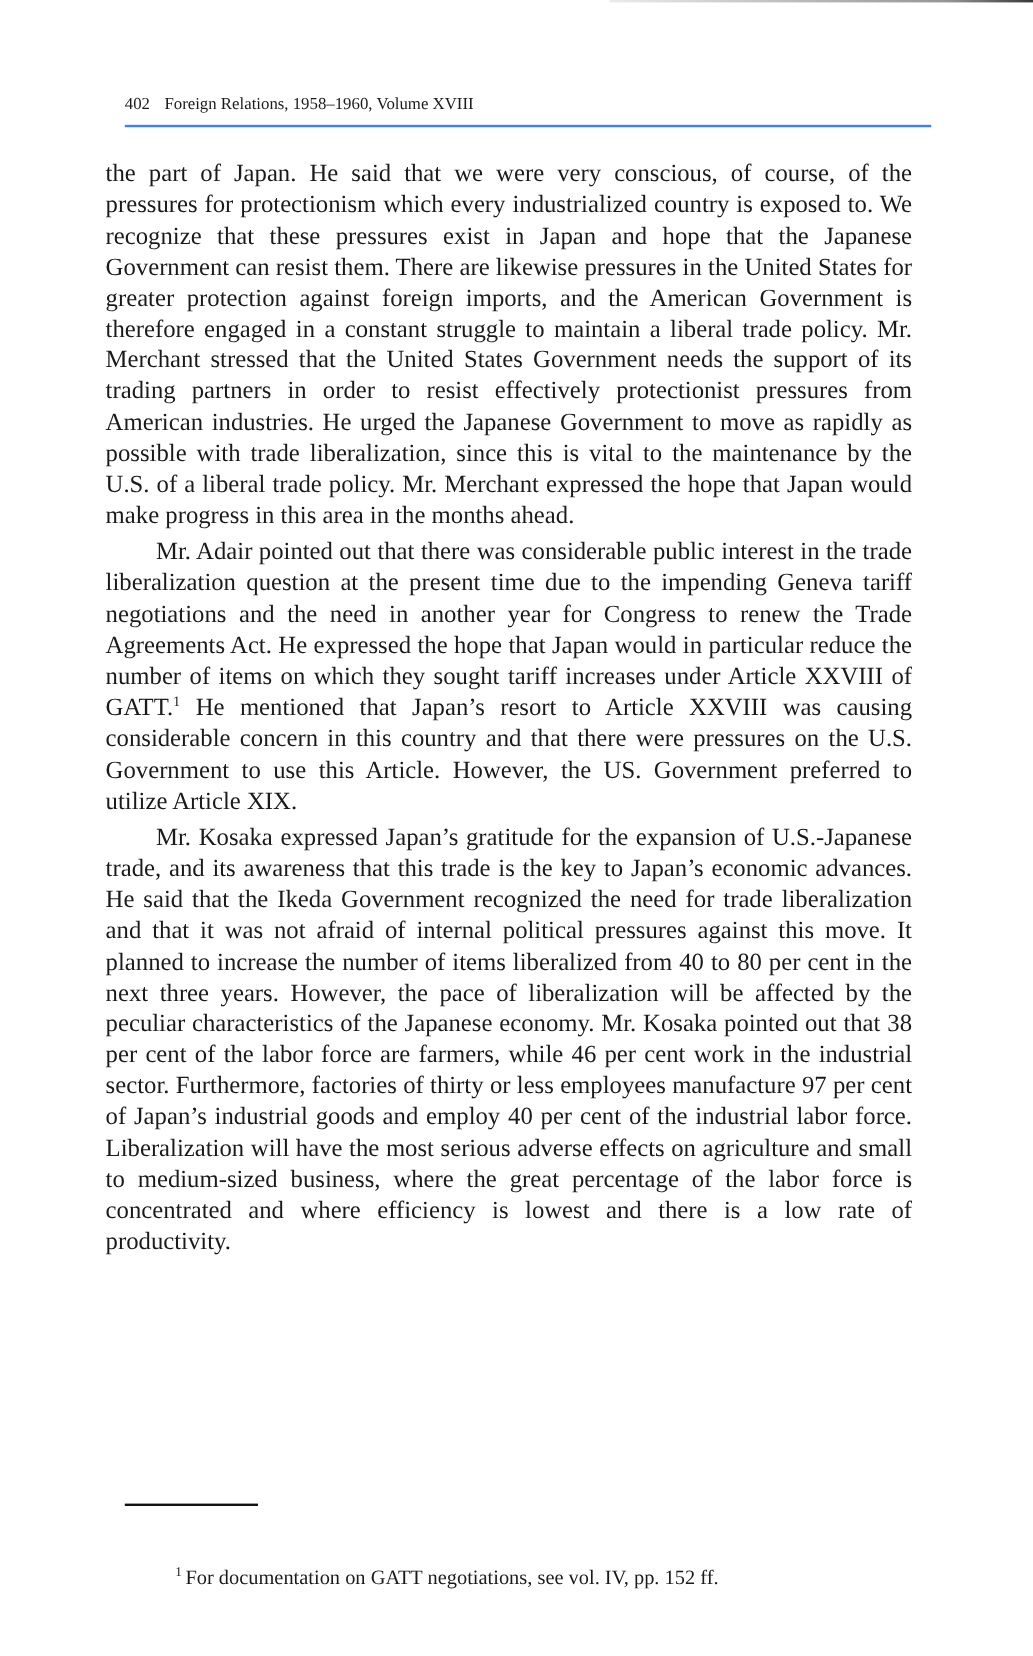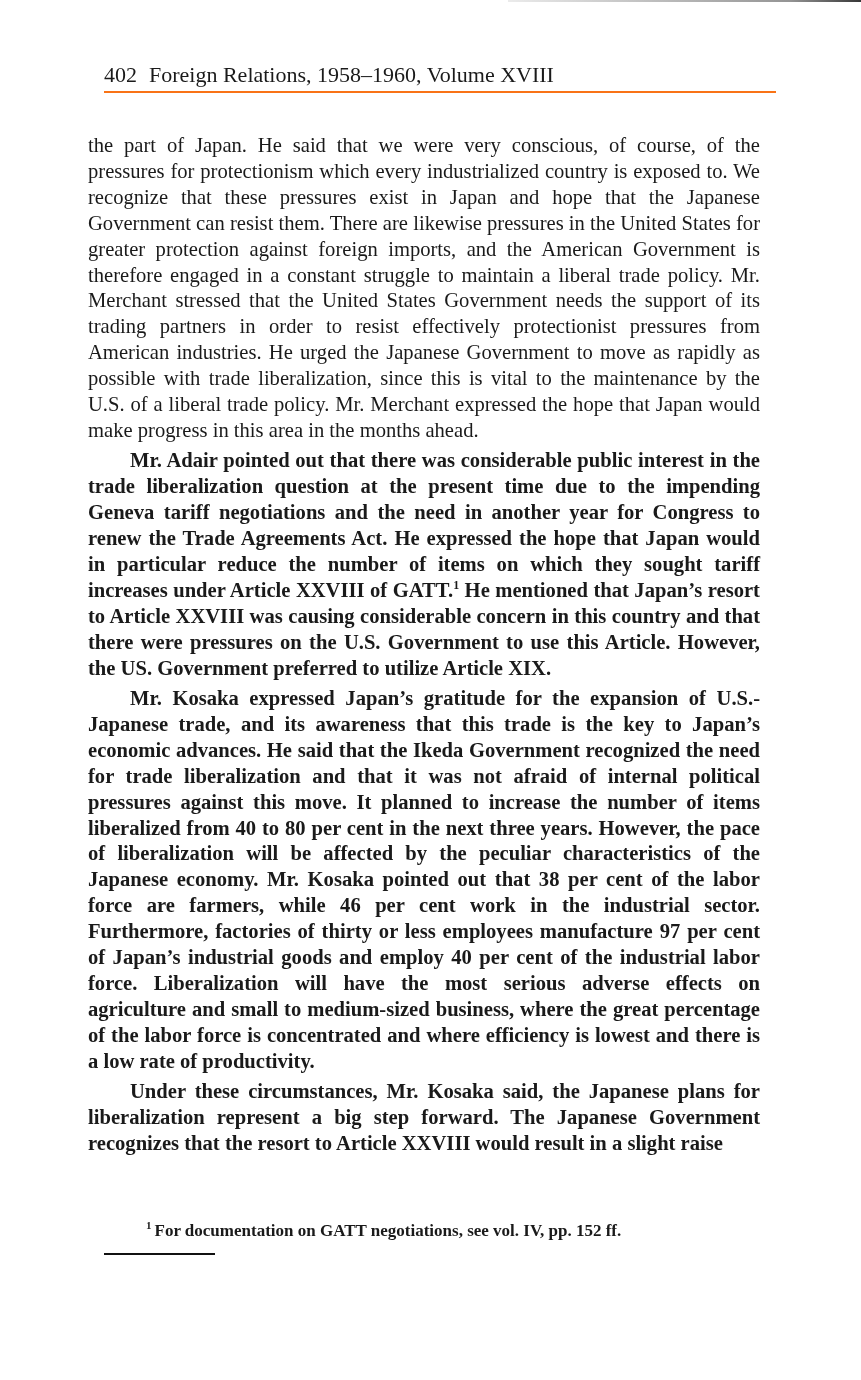--- a/index.html
+++ b/index.html
@@ -19,25 +19,25 @@
       position: absolute;
       top: 0;
       left: 508px;
       width: 353px;
       height: 2px;
       background: linear-gradient(to right, rgba(120,120,120,0.15), rgba(60,60,60,0.55) 80%, rgba(20,20,20,0.85));
     }
     .running-head {
       position: absolute;
       left: 104px;
-      top: 61px;
+      top: 74px;
       width: 672px;
       height: 30px;
-      border-bottom: 2px solid #f97316;
-      font-size: 22px;
+      border-bottom: 2px solid #3b82f6;
+      font-size: 14px;
       line-height: 28px;
       white-space: nowrap;
     }
     .running-head .page-num {
       display: inline-block;
       margin-right: 12px;
     }
     .body-text {
       position: absolute;
       left: 88px;
@@ -46,43 +46,41 @@
       font-size: 20.6px;
       line-height: 25.9px;
       text-align: justify;
       hyphens: none;
     }
     .body-text p {
       margin: 0 0 4.5px 0;
     }
     .body-text p.indent {
       text-indent: 42px;
-      font-weight: bold;
     }
     .fn-ref {
       font-size: 12px;
       vertical-align: super;
       line-height: 0;
     }
     .footnote-rule {
       position: absolute;
       left: 104px;
       top: 1253px;
       width: 111px;
       height: 2px;
       background: #111;
     }
     .footnote {
       position: absolute;
       left: 146px;
-      top: 1220px;
+      top: 1304px;
       font-size: 17px;
       line-height: 22px;
       white-space: nowrap;
-      font-weight: bold;
     }
     .footnote sup {
       font-size: 11px;
       vertical-align: super;
       line-height: 0;
       margin-right: 3px;
     }
   </style>
 </head>
 <body>
@@ -90,20 +88,19 @@
 <div class="scan-edge"></div>
 
 <div class="running-head">
   <span class="page-num">402</span><span>Foreign Relations, 1958–1960, Volume XVIII</span>
 </div>
 
 <div class="body-text">
   <p><span>the part of Japan. He said that we were very conscious, of course, of the pressures for protectionism which every industrialized country is exposed to. We recognize that these pressures exist in Japan and hope that the Japanese Government can resist them. There are likewise pressures in the United States for greater protection against foreign imports, and the American Government is therefore engaged in a constant struggle to maintain a liberal trade policy. Mr. Merchant stressed that the United States Government needs the support of its trading partners in order to resist effectively protectionist pressures from American industries. He urged the Japanese Government to move as rapidly as possible with trade liberalization, since this is vital to the maintenance by the U.S. of a liberal trade policy. Mr. Merchant expressed the hope that Japan would make progress in this area in the months ahead.</span></p>
   <p class="indent"><span>Mr. Adair pointed out that there was considerable public interest in the trade liberalization question at the present time due to the impending Geneva tariff negotiations and the need in another year for Congress to renew the Trade Agreements Act. He expressed the hope that Japan would in particular reduce the number of items on which they sought tariff increases under Article XXVIII of GATT.</span><span class="fn-ref">1</span><span> He mentioned that Japan’s resort to Article XXVIII was causing considerable concern in this country and that there were pressures on the U.S. Government to use this Article. However, the US. Government preferred to utilize Article XIX.</span></p>
   <p class="indent"><span>Mr. Kosaka expressed Japan’s gratitude for the expansion of U.S.-Japanese trade, and its awareness that this trade is the key to Japan’s economic advances. He said that the Ikeda Government recognized the need for trade liberalization and that it was not afraid of internal political pressures against this move. It planned to increase the number of items liberalized from 40 to 80 per cent in the next three years. However, the pace of liberalization will be affected by the peculiar characteristics of the Japanese economy. Mr. Kosaka pointed out that 38 per cent of the labor force are farmers, while 46 per cent work in the industrial sector. Furthermore, factories of thirty or less employees manufacture 97 per cent of Japan’s industrial goods and employ 40 per cent of the industrial labor force. Liberalization will have the most serious adverse effects on agriculture and small to medium-sized business, where the great percentage of the labor force is concentrated and where efficiency is lowest and there is a low rate of productivity.</span></p>
-  <p class="indent"><span>Under these circumstances, Mr. Kosaka said, the Japanese plans for liberalization represent a big step forward. The Japanese Government recognizes that the resort to Article XXVIII would result in a slight raise</span></p>
 </div>
 
 <div class="footnote-rule"></div>
 
 <div class="footnote">
   <sup>1</sup><span>For documentation on GATT negotiations, see vol. IV, pp. 152 ff.</span>
 </div>
 
 </body></html>

